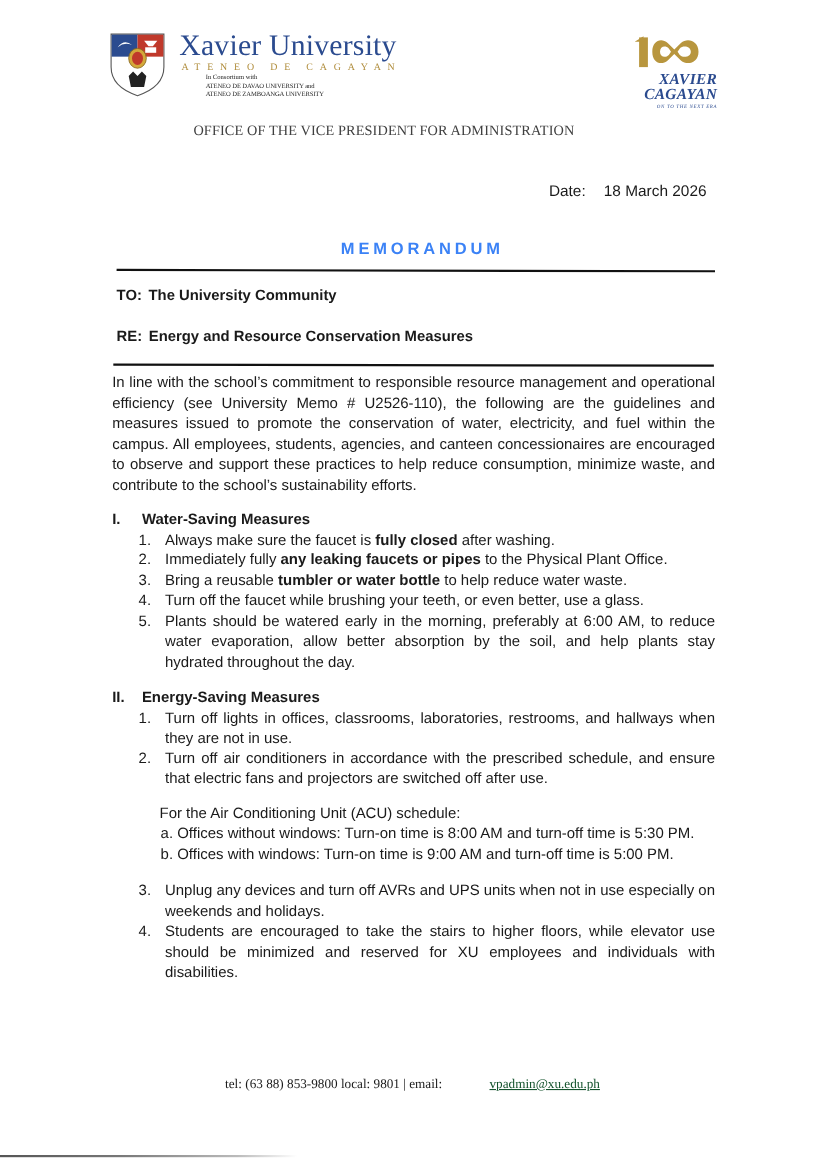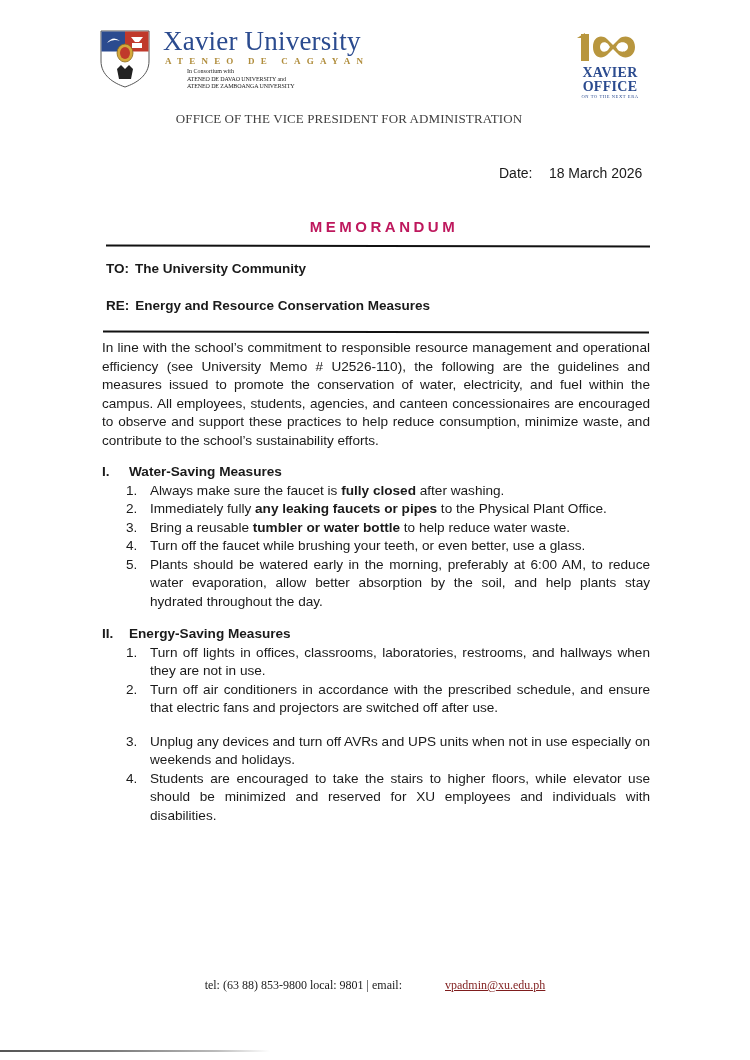--- a/index.html
+++ b/index.html
@@ -4,39 +4,39 @@
   <style>
     * { margin: 0; padding: 0; box-sizing: border-box; }
     html, body { width: 750px; height: 1060px; background: #ffffff; overflow: hidden; }
     body { position: relative; color: #1a1a1a; font-family: "Liberation Sans", sans-serif; }
 
     .page { position: absolute; left: 0; top: 0; width: 750px; height: 916px; background: #fff; }
 
     
     .crest { position: absolute; left: 99px; top: 29px; width: 52px; height: 60px; }
     .xu-name { position: absolute; left: 163px; top: 28px; font-family: "Liberation Serif", serif; font-size: 27px; color: #2b4b8f; letter-spacing: 0.2px; line-height: 1; }
-    .xu-sub { position: absolute; left: 165px; top: 57px; font-family: "Liberation Serif", serif; font-size: 9px; color: #b08d3c; letter-spacing: 6.2px; line-height: 1; font-weight: bold; }
+    .xu-sub { position: absolute; left: 165px; top: 57px; font-family: "Liberation Serif", serif; font-size: 9px; color: #b08d3c; letter-spacing: 6.2px; line-height: 1; }
     .consortium { position: absolute; left: 187px; top: 68px; font-family: "Liberation Serif", serif; font-size: 6px; line-height: 7.5px; color: #222; }
     .consortium .c1 { font-size: 6px; }
     .consortium .c2, .consortium .c3 { font-size: 6px; letter-spacing: -0.1px; }
 
-    .centennial { position: absolute; left: 568px; top: 30px; width: 84px; text-align: center; }
+    .centennial { position: absolute; left: 568px; top: 30px; width: 84px; text-align: right; font-style: italic; }
     .cent-num { position: relative; height: 34px; }
     .cent-num svg { display: block; margin: 0 auto; }
     .cent-x { font-family: "Liberation Serif", serif; font-weight: bold; font-size: 14px; color: #2b4b8f; line-height: 14px; letter-spacing: 0.3px; margin-top: 2px; }
     .cent-a { font-family: "Liberation Serif", serif; font-weight: bold; font-size: 14px; color: #2b4b8f; line-height: 14px; letter-spacing: 0.3px; }
     .cent-tag { font-family: "Liberation Serif", serif; font-size: 4.5px; color: #2b4b8f; letter-spacing: 0.6px; line-height: 6px; }
 
     .office { position: absolute; left: 0; width: 750px; top: 111px; text-align: center; font-family: "Liberation Serif", serif; font-size: 13px; color: #404040; letter-spacing: 0.1px; }
     .office span { position: relative; left: -26px; }
 
     .date-row { position: absolute; left: 499px; top: 165px; font-size: 14px; color: #1a1a1a; }
     .date-row .date-label { display: inline-block; width: 46px; }
 
-    .memo-title { position: absolute; left: 0; width: 750px; top: 218px; text-align: center; font-size: 15px; font-weight: bold; letter-spacing: 3.5px; color: #be185d; }
+    .memo-title { position: absolute; left: 0; width: 750px; top: 218px; text-align: center; font-size: 15px; font-weight: bold; letter-spacing: 3.5px; color: #3b82f6; }
     .memo-title span { position: relative; left: 9px; }
 
     .rule { position: absolute; height: 2px; background: #111; }
     .rule1 { left: 106px; top: 245px; width: 544px; transform: rotate(0.12deg); }
     .rule2 { left: 103px; top: 331px; width: 546px; transform: rotate(0.1deg); }
 
     .to-line { position: absolute; left: 106px; top: 261px; font-size: 13.5px; font-weight: bold; }
     .re-line { position: absolute; left: 106px; top: 298px; font-size: 13.5px; font-weight: bold; }
     .to-line .lbl, .re-line .lbl { display: inline-block; margin-right: 6px; }
 
@@ -52,21 +52,21 @@
     .items li .n { width: 24px; flex: 0 0 24px; }
     .items li .t { flex: 1; text-align: justify; }
     .items li .t b { font-weight: bold; }
 
     .acu { margin-left: 43px; margin-top: 13px; }
     .acu .sub { margin-left: 1px; }
     .items.after { margin-top: 15px; }
 
     .footer { position: absolute; left: 0; width: 750px; top: 977px; text-align: center; font-family: "Liberation Serif", serif; font-size: 12px; line-height: 16px; color: #1a1a1a; }
     .footer .f-inner { position: relative; left: 0px; }
-    .footer a { color: #7f1d1d; text-decoration: underline; margin-left: 40px; }
+    .footer a { color: #14532d; text-decoration: underline; margin-left: 40px; }
 
     .bottom-edge { position: absolute; left: 0; top: 1050px; width: 270px; height: 2px; background: linear-gradient(to right, #555 0%, #777 40%, #bbb 80%, rgba(255,255,255,0) 100%); }
   </style>
 </head>
 <body>
 
 <div class="page">
 
   <div class="crest">
     <svg width="52" height="60" viewBox="0 0 52 60">
@@ -92,21 +92,21 @@
 
   <div class="centennial">
     <div class="cent-num">
       <svg width="70" height="34" viewBox="0 0 70 34">
         <rect x="6" y="4" width="8" height="27" fill="#b8963e"></rect>
         <path d="M2 8 L10 3 L10 8 Z" fill="#b8963e"></path>
         <path d="M18 17 C18 7 26 4 32 9 L38 15 L44 9 C50 4 60 7 60 17 C60 27 50 30 44 25 L38 19 L32 25 C26 30 18 27 18 17 Z M25 17 C25 22 30 23 33 20 L35 17 L33 14 C30 11 25 12 25 17 Z M41 17 L43 20 C46 23 53 22 53 17 C53 12 46 11 43 14 Z" fill="#b8963e" fill-rule="evenodd"></path>
       </svg>
     </div>
     <div class="cent-x">XAVIER</div>
-    <div class="cent-a">OFFICE</div>
+    <div class="cent-a">CAGAYAN</div>
     <div class="cent-tag">ON TO THE NEXT ERA</div>
   </div>
 
   <div class="office">
     <span>OFFICE OF THE VICE PRESIDENT FOR ADMINISTRATION</span>
   </div>
 
   <div class="date-row">
     <span class="date-label">Date:</span>
     <span>18 March 2026</span>
@@ -166,20 +166,25 @@
     <ol class="items">
       <li>
         <span class="n">1.</span>
         <span class="t">Turn off lights in offices, classrooms, laboratories, restrooms, and hallways when they are not in use.</span>
       </li>
       <li>
         <span class="n">2.</span>
         <span class="t">Turn off air conditioners in accordance with the prescribed schedule, and ensure that electric fans and projectors are switched off after use.</span>
       </li>
     </ol>
+    <div class="acu">
+      <div>For the Air Conditioning Unit (ACU) schedule:</div>
+      <div class="sub">a. Offices without windows: Turn-on time is 8:00 AM and turn-off time is 5:30 PM.</div>
+      <div class="sub">b. Offices with windows: Turn-on time is 9:00 AM and turn-off time is 5:00 PM.</div>
+    </div>
     <ol class="items after">
       <li>
         <span class="n">3.</span>
         <span class="t">Unplug any devices and turn off AVRs and UPS units when not in use especially on weekends and holidays.</span>
       </li>
       <li>
         <span class="n">4.</span>
         <span class="t">Students are encouraged to take the stairs to higher floors, while elevator use should be minimized and reserved for XU employees and individuals with disabilities.</span>
       </li>
     </ol>

